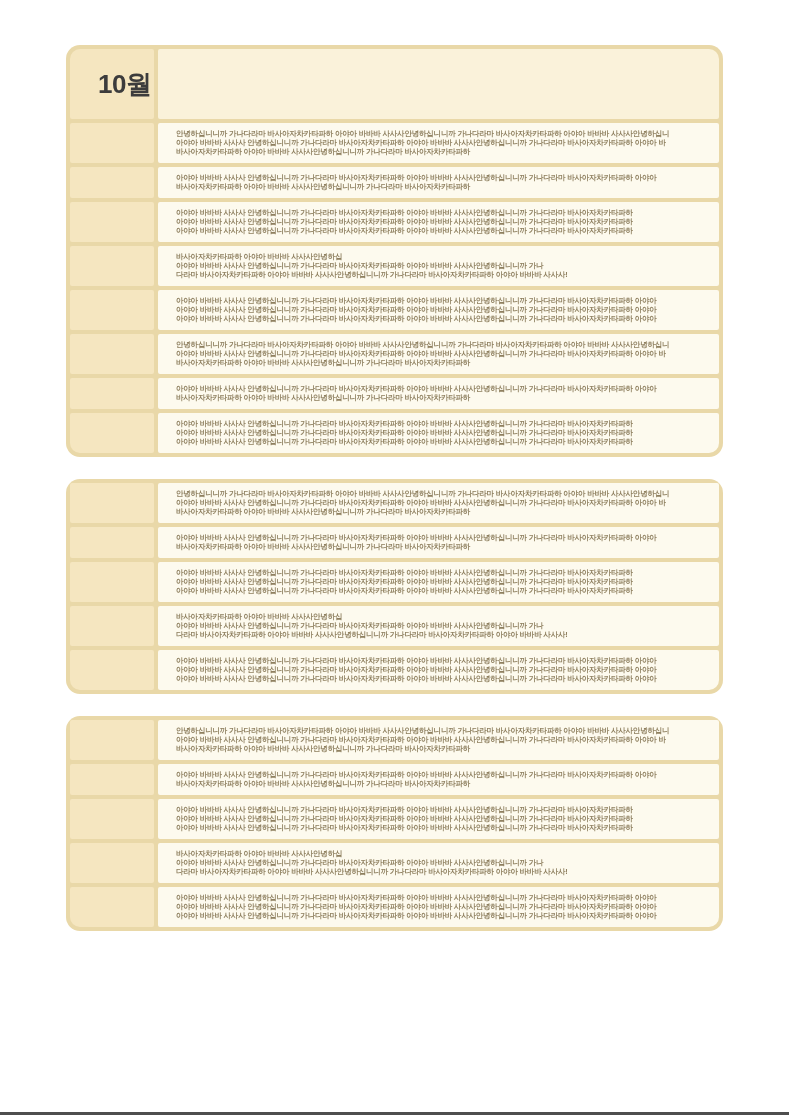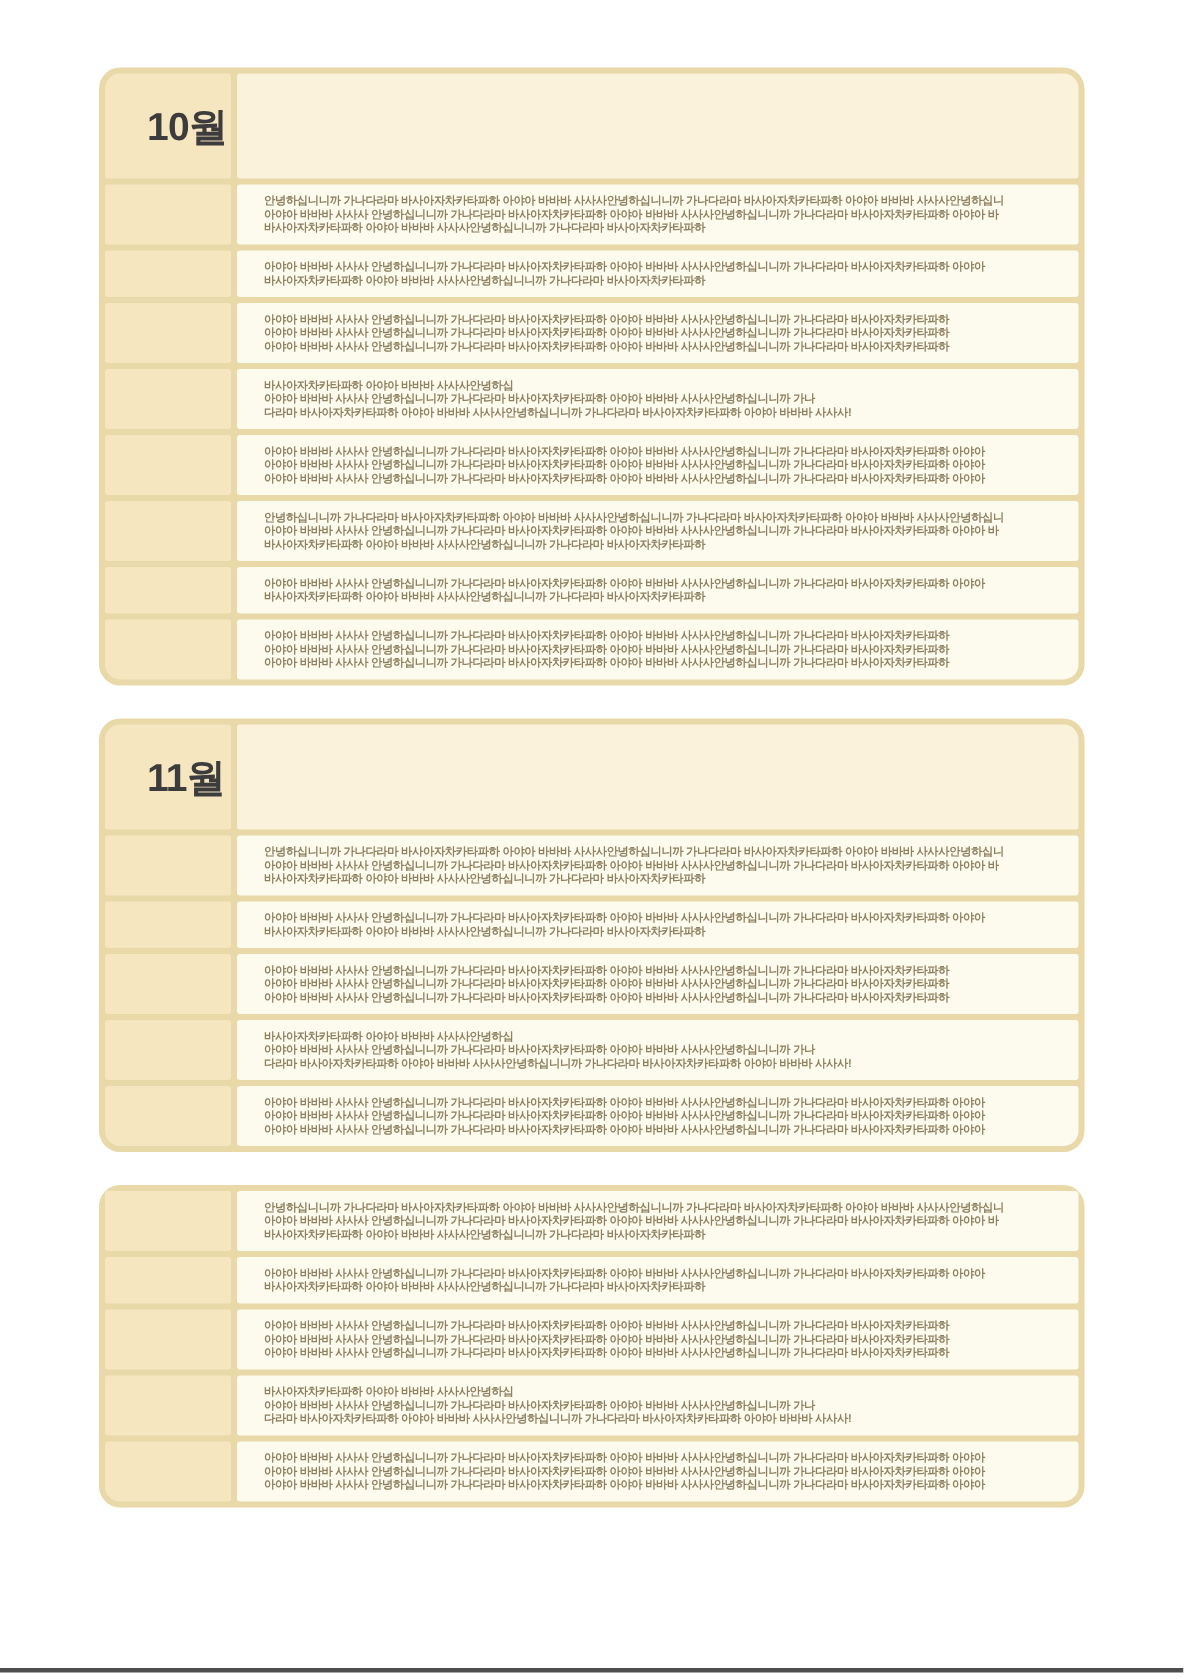--- a/index.html
+++ b/index.html
@@ -140,26 +140,20 @@
             <div class="cell content-cell">
               <div class="text-line">아야아 바바바 사사사 안녕하십니니까 가나다라마 바사아자차카타파하 아야아 바바바 사사사안녕하십니니까 가나다라마 바사아자차카타파하</div>
               <div class="text-line">아야아 바바바 사사사 안녕하십니니까 가나다라마 바사아자차카타파하 아야아 바바바 사사사안녕하십니니까 가나다라마 바사아자차카타파하</div>
               <div class="text-line">아야아 바바바 사사사 안녕하십니니까 가나다라마 바사아자차카타파하 아야아 바바바 사사사안녕하십니니까 가나다라마 바사아자차카타파하</div>
             </div>
           </div>
         </div>
     </section>
 
     <section class="month-section">
-      <div class="row header-row">
-        <div class="cell label-cell">
-          <span class="month-title">11월</span>
-        </div>
-        <div class="cell content-cell"></div>
-      </div>
       <div class="rows">
           <div class="row body-row">
             <div class="cell label-cell"></div>
             <div class="cell content-cell">
               <div class="text-line">안녕하십니니까 가나다라마 바사아자차카타파하 아야아 바바바 사사사안녕하십니니까 가나다라마 바사아자차카타파하 아야아 바바바 사사사안녕하십니</div>
               <div class="text-line">아야아 바바바 사사사 안녕하십니니까 가나다라마 바사아자차카타파하 아야아 바바바 사사사안녕하십니니까 가나다라마 바사아자차카타파하 아야아 바</div>
               <div class="text-line">바사아자차카타파하 아야아 바바바 사사사안녕하십니니까 가나다라마 바사아자차카타파하</div>
             </div>
           </div>
           <div class="row body-row">

